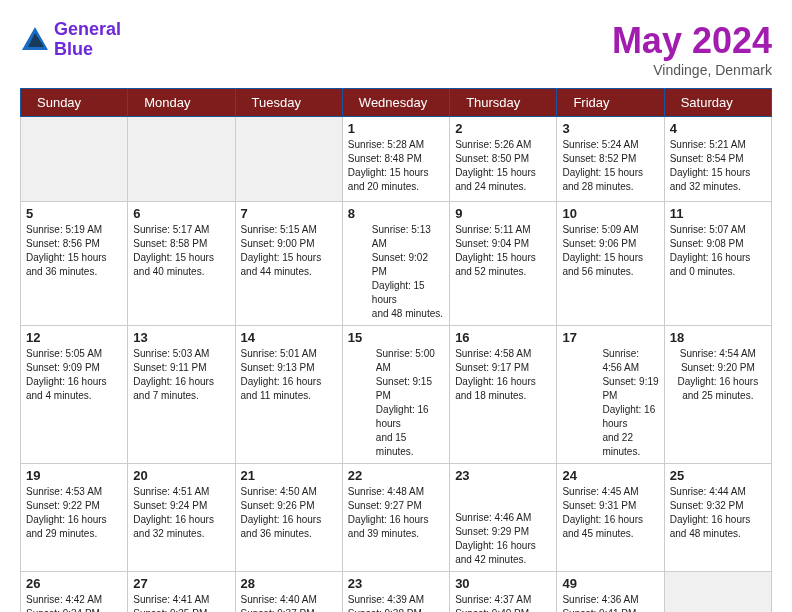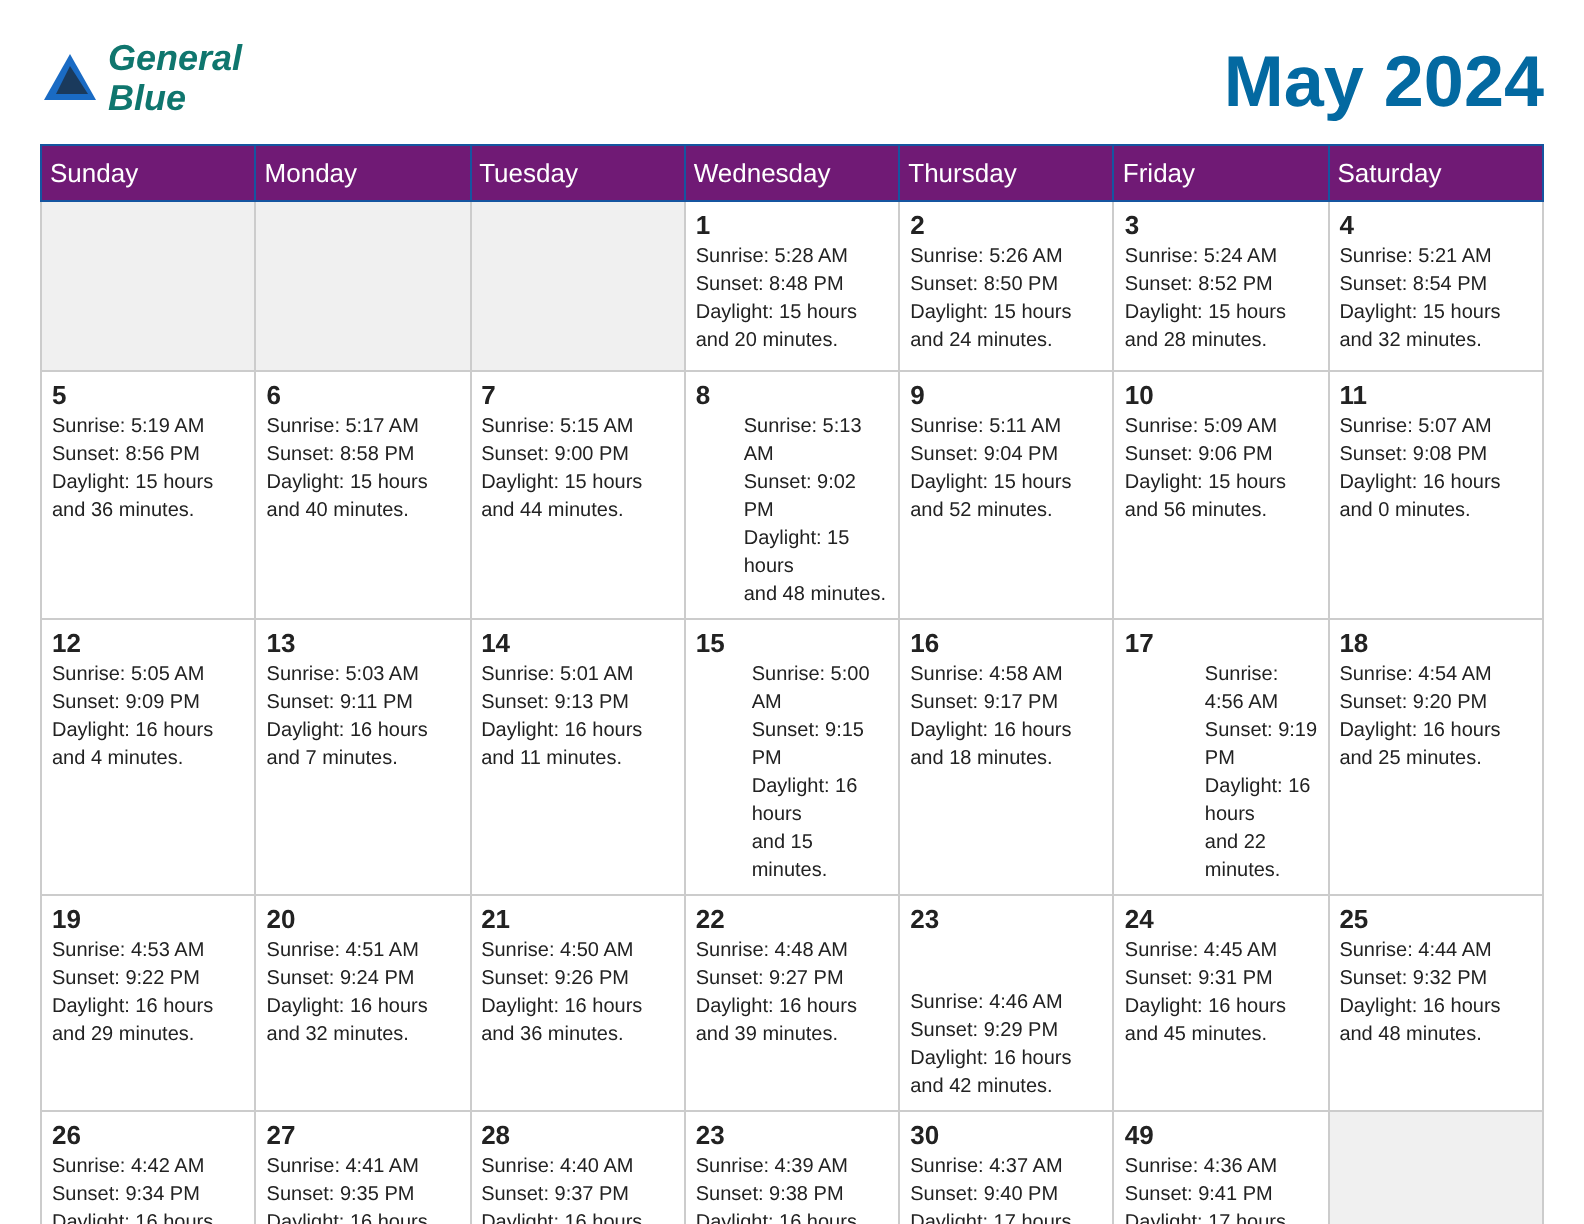--- a/index.html
+++ b/index.html
@@ -20,50 +20,49 @@
       display: flex;
       align-items: center;
     }
     .logo-text {
       font-size: 18px;
       font-weight: bold;
       color: #1a3a5c;
       line-height: 1.1;
     }
     .logo-text span {
-      color: #0f766e;
-      font-style: italic;
+      color: #6d28d9;
     }
     .logo-icon {
       width: 30px;
       height: 30px;
       margin-right: 4px;
     }
     .title-block {
       text-align: right;
     }
     .month-title {
       font-size: 36px;
       font-weight: bold;
-      color: #0369a1;
+      color: #a21caf;
     }
     .location {
       font-size: 14px;
       color: #555;
     }
     .calendar {
       width: 100%;
       border-collapse: collapse;
       border: 1px solid #ccc;
     }
     .calendar th {
-      background-color: #701a75;
+      background-color: #7f1d1d;
       color: #fff;
       font-size: 13px;
-      padding: 6px 4px;
+      padding: 6px 16px;
       text-align: left;
       border: 1px solid #1555a0;
       font-weight: normal;
     }
     .calendar td {
       vertical-align: top;
       border: 1px solid #ccc;
       padding: 4px 5px;
       font-size: 10.5px;
       color: #222;
@@ -97,20 +96,21 @@
       <polygon points="15,2 28,25 2,25" fill="#1a6bc4"></polygon>
       <polygon points="15,8 24,22 8,22" fill="#1a3a5c"></polygon>
     </svg>
     <div class="logo-text">
       <div><span>General</span></div>
       <div><span>Blue</span></div>
     </div>
   </div>
   <div class="title-block">
     <div class="month-title">May 2024</div>
+    <div class="location">Vindinge, Denmark</div>
   </div>
 </div>
 
 <table class="calendar">
   <thead>
     <tr>
     <th>Sunday</th>
         <th>Monday</th>
         <th>Tuesday</th>
         <th>Wednesday</th>
@@ -242,21 +242,21 @@
         </td>
         <td>
           <div class="day-number">17</div>
           <div class="day-info" style="white-space: pre-line; margin-left: 40px;">Sunrise: 4:56 AM
 Sunset: 9:19 PM
 Daylight: 16 hours
 and 22 minutes.</div>
         </td>
         <td>
           <div class="day-number">18</div>
-          <div class="day-info" style="white-space: pre-line;">Sunrise: 4:54 AM
+          <div class="day-info" style="white-space: pre-line; text-align: center;">Sunrise: 4:54 AM
 Sunset: 9:20 PM
 Daylight: 16 hours
 and 25 minutes.</div>
         </td>
       </tr>
       <tr class="week-row">
         <td>
           <div class="day-number">19</div>
           <div class="day-info" style="white-space: pre-line;">Sunrise: 4:53 AM
 Sunset: 9:22 PM

